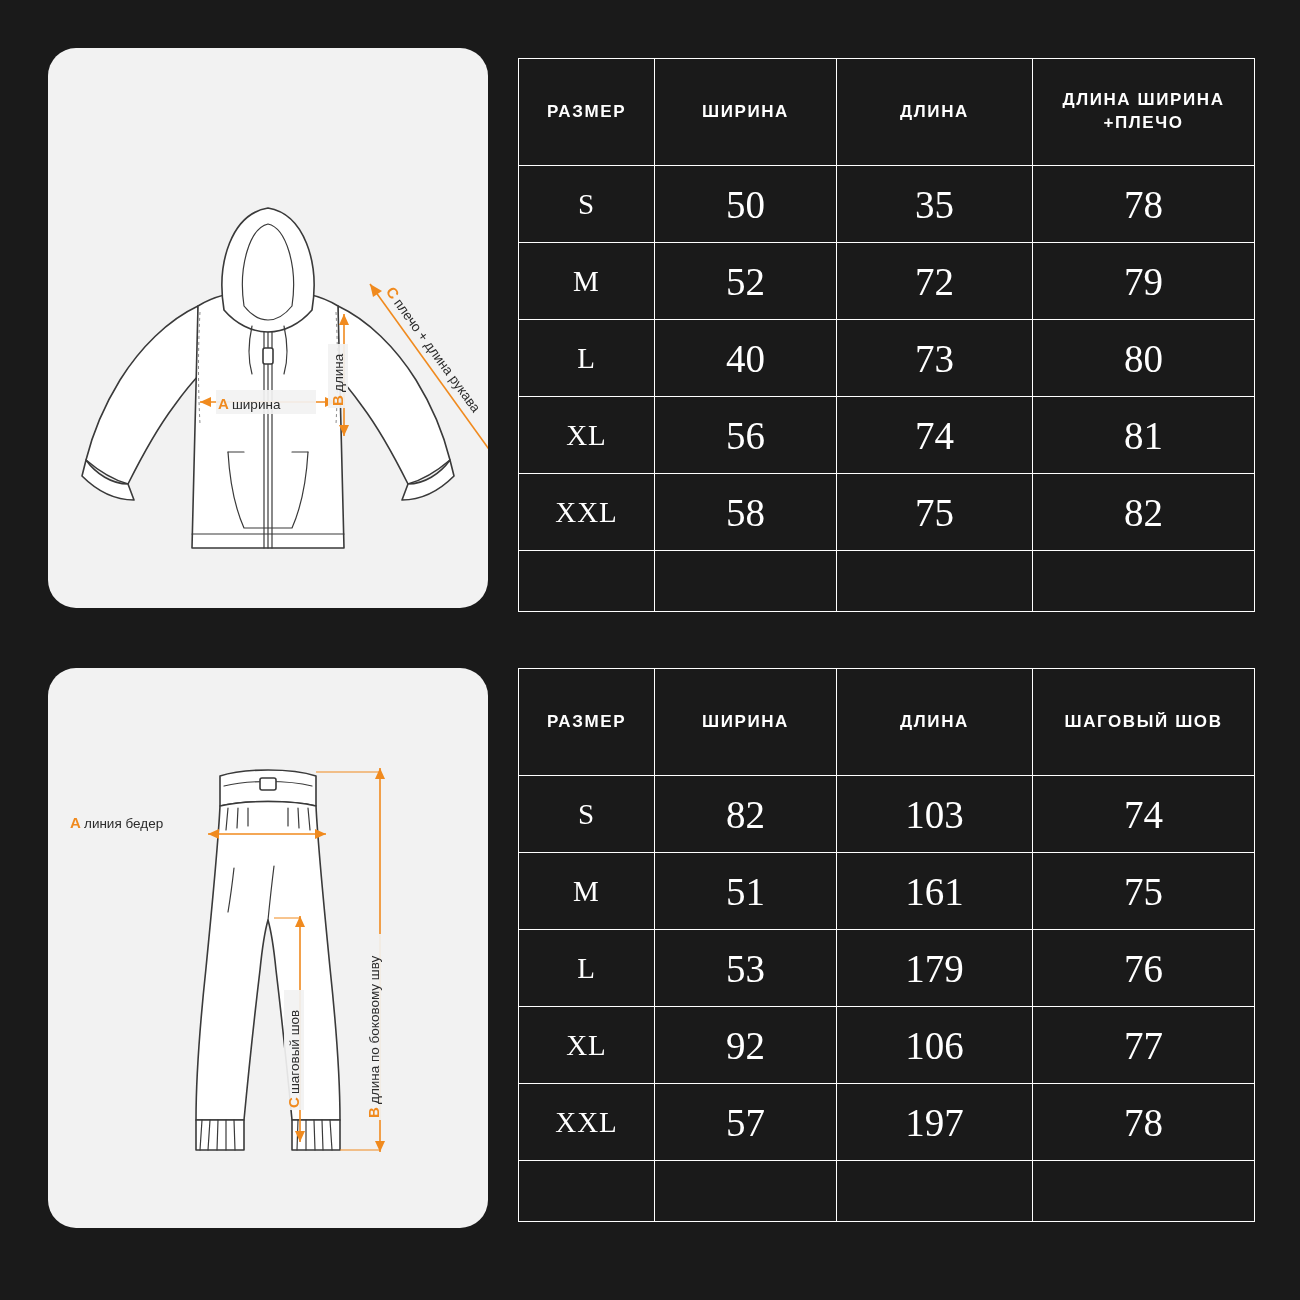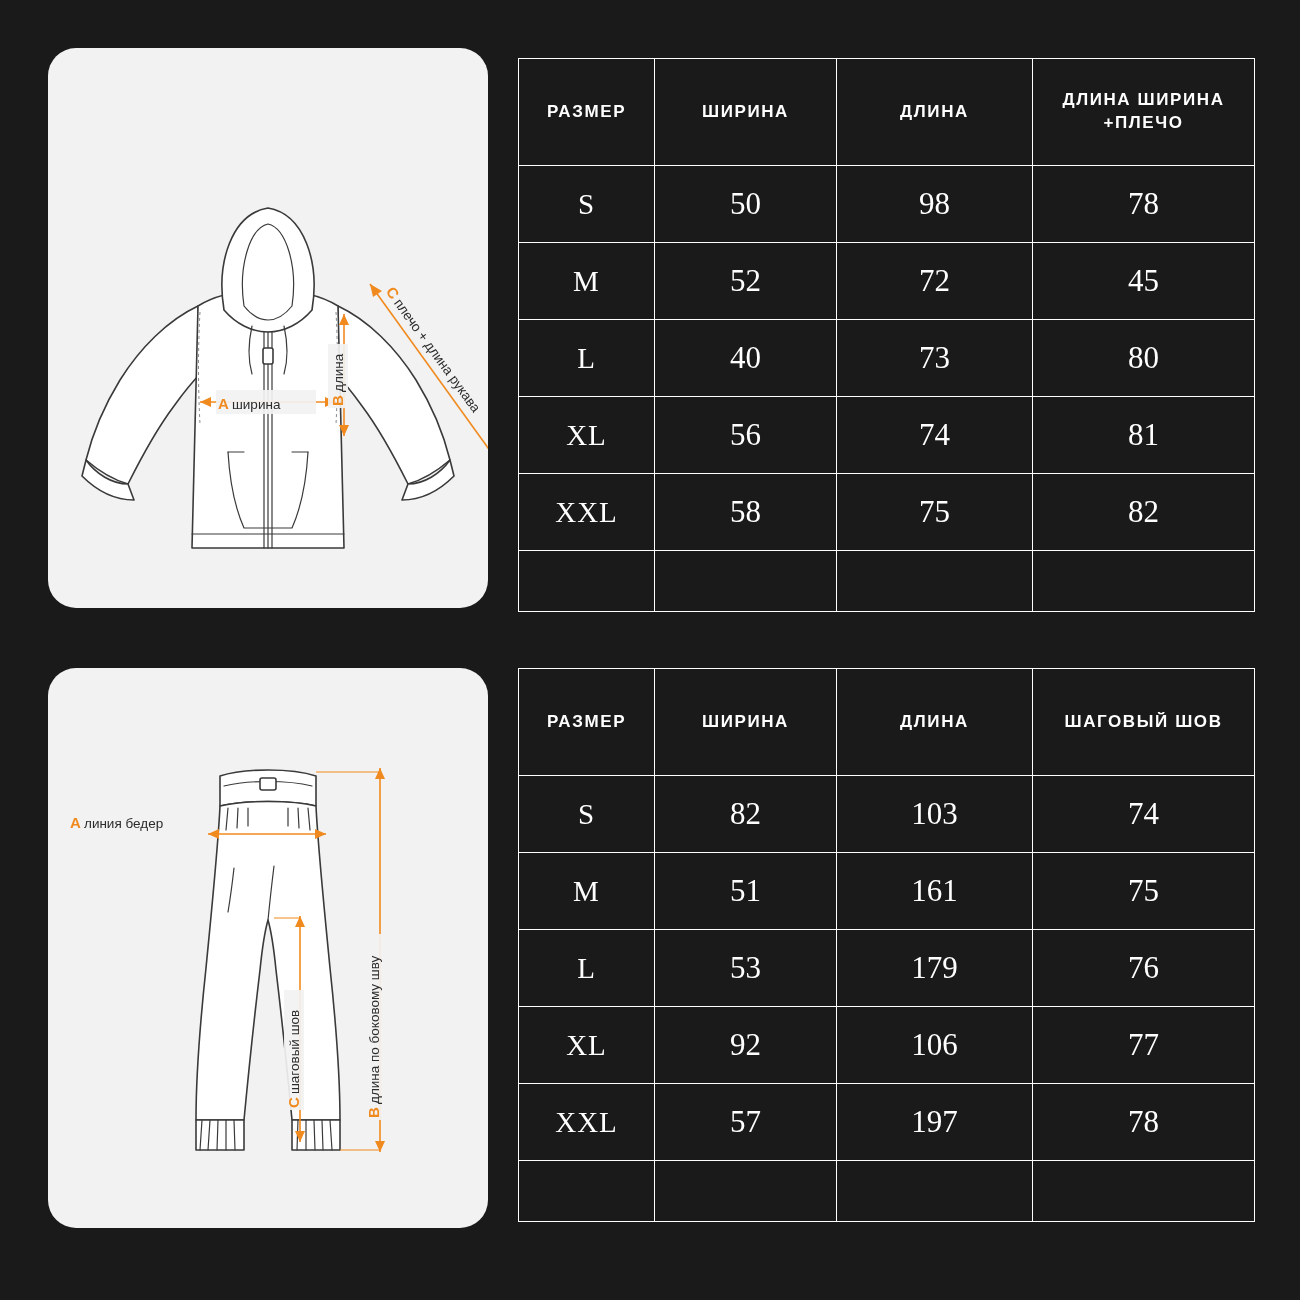--- a/index.html
+++ b/index.html
@@ -79,21 +79,21 @@
     font-family: "Liberation Sans", sans-serif;
     font-weight: 700;
     font-size: 17px;
     letter-spacing: 1.6px;
     height: 98px;
     line-height: 1.35;
     padding: 4px 6px;
   }
   .size-table tbody td {
     font-family: "Liberation Serif", serif;
-    font-size: 31px;
+    font-size: 39px;
     height: 76px;
     padding: 0;
   }
   .size-table tbody tr.empty-row td {
     height: 60px;
   }
   .size-table tbody td.cell-size {
     font-size: 29px;
     letter-spacing: 1px;
   }
@@ -220,28 +220,28 @@
         <th>
           <span>ДЛИНА ШИРИНА</span><br>
           <span>+ПЛЕЧО</span>
         </th>
       </tr>
     </thead>
     <tbody>
       <tr>
         <td class="cell-size">S</td>
         <td>50</td>
-        <td>98</td>
+        <td>35</td>
         <td>78</td>
       </tr>
       <tr>
         <td class="cell-size">M</td>
         <td>52</td>
         <td>72</td>
-        <td>45</td>
+        <td>79</td>
       </tr>
       <tr>
         <td class="cell-size">L</td>
         <td>40</td>
         <td>73</td>
         <td>80</td>
       </tr>
       <tr>
         <td class="cell-size">XL</td>
         <td>56</td>

